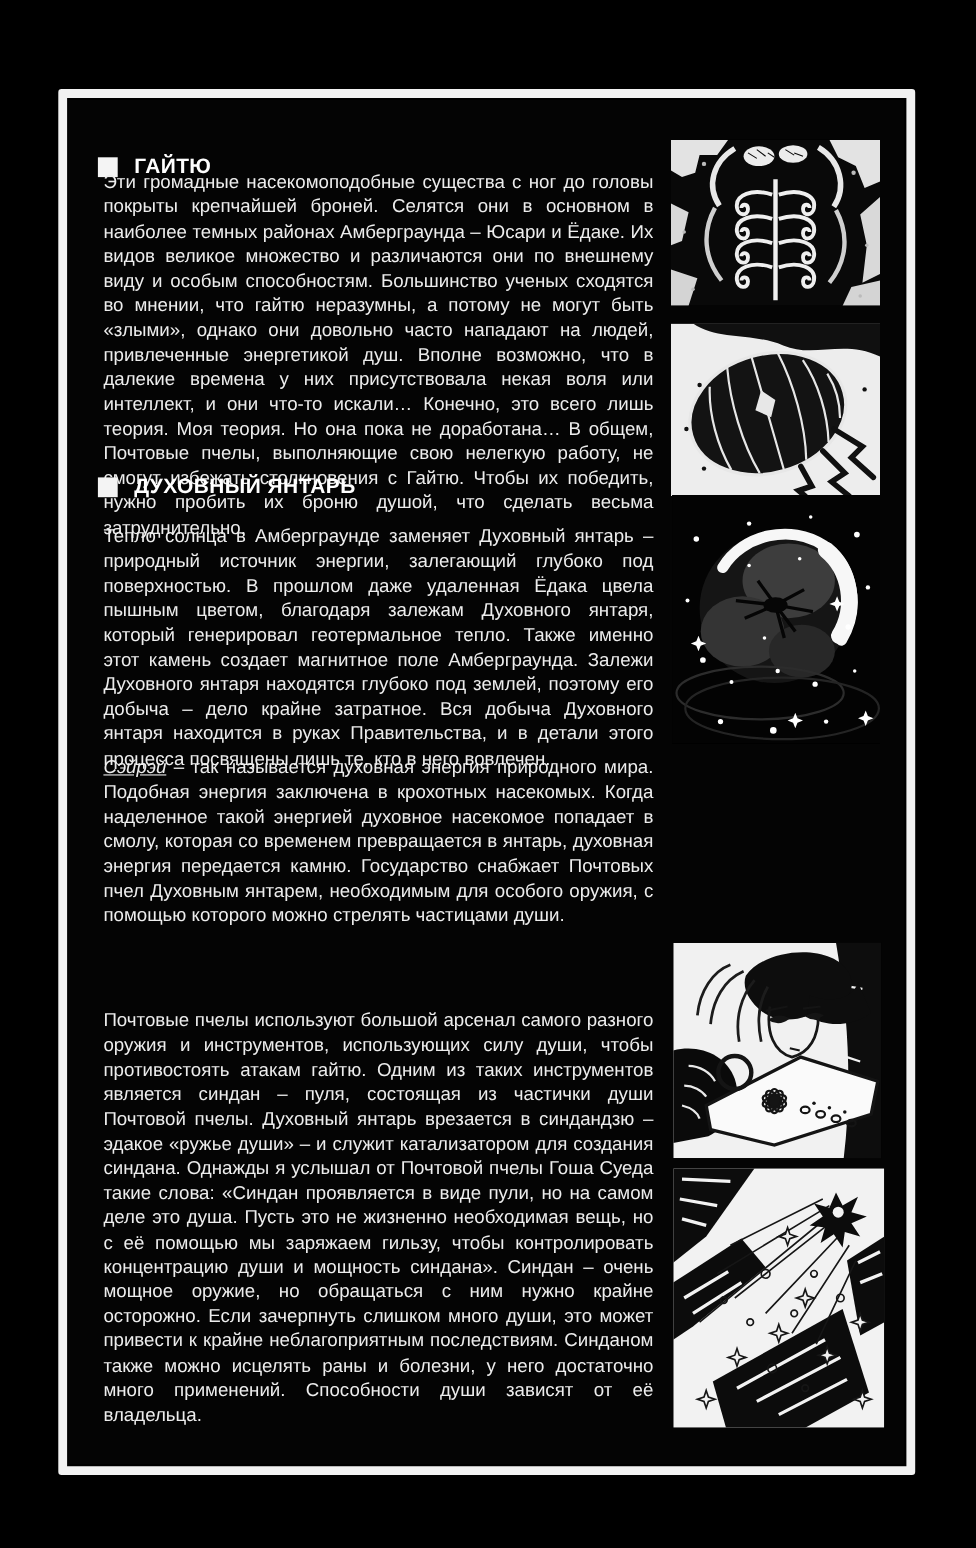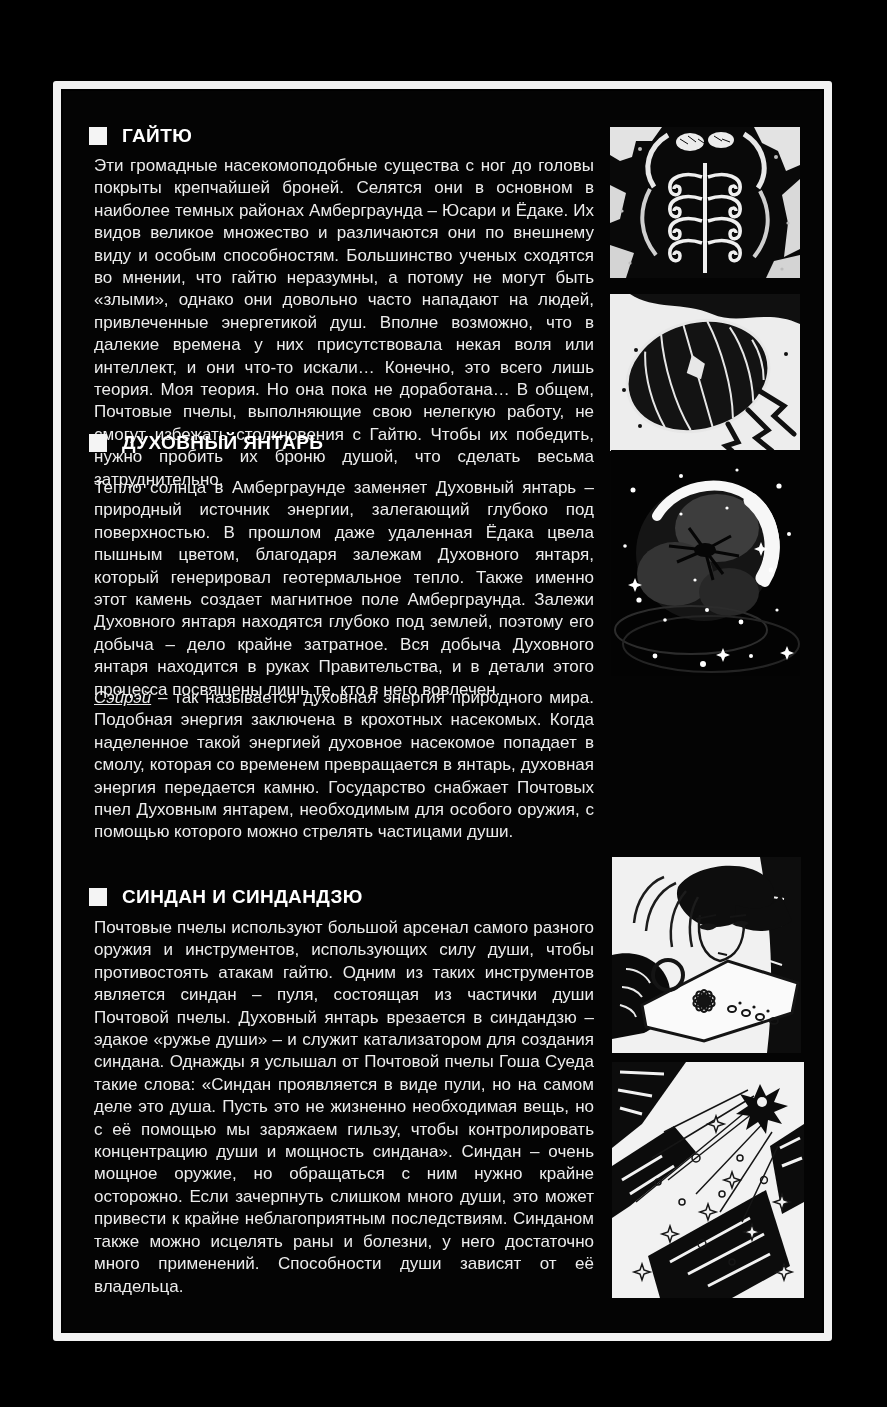--- a/index.html
+++ b/index.html
@@ -28,37 +28,33 @@
   .body em { font-style:italic;text-decoration:underline; }
   .panel { position:absolute; background:#000; overflow:hidden; }
   .panel svg { display:block; width:100%; height:100%; }
 </style>
 </head>
 <body>
 
 <div class="page">
   <div class="frame"></div>
 
-  <div class="sec-head" style="top:125px;justify-content:center;">
+  <div class="sec-head" style="top:141px;justify-content:center;">
     <span class="bullet"></span>
     <h2>ГАЙТЮ</h2>
   </div>
   <p class="body" style="top:155px;">Эти громадные насекомоподобные существа с ног до головы покрыты крепчайшей броней. Селятся они в основном в наиболее темных районах Амберграунда – Юсари и Ёдаке. Их видов великое множество и различаются они по внешнему виду и особым способностям. Большинство ученых сходятся во мнении, что гайтю неразумны, а потому не могут быть «злыми», однако они довольно часто нападают на людей, привлеченные энергетикой душ. Вполне возможно, что в далекие времена у них присутствовала некая воля или интеллект, и они что-то искали… Конечно, это всего лишь теория. Моя теория. Но она пока не доработана… В общем, Почтовые пчелы, выполняющие свою нелегкую работу, не смогут избежать столкновения с Гайтю. Чтобы их победить, нужно пробить их броню душой, что сделать весьма затруднительно.</p>
 
   <div class="sec-head" style="top:432px;">
     <span class="bullet"></span>
     <h2>ДУХОВНЫЙ ЯНТАРЬ</h2>
   </div>
   <p class="body" style="top:477px;">Тепло солнца в Амберграунде заменяет Духовный янтарь – природный источник энергии, залегающий глубоко под поверхностью. В прошлом даже удаленная Ёдака цвела пышным цветом, благодаря залежам Духовного янтаря, который генерировал геотермальное тепло. Также именно этот камень создает магнитное поле Амберграунда. Залежи Духовного янтаря находятся глубоко под землей, поэтому его добыча – дело крайне затратное. Вся добыча Духовного янтаря находится в руках Правительства, и в детали этого процесса посвящены лишь те, кто в него вовлечен.</p>
   <p class="body" style="top:687px;"><em>Сэйрэй</em><span> – так называется духовная энергия природного мира. Подобная энергия заключена в крохотных насекомых. Когда наделенное такой энергией духовное насекомое попадает в смолу, которая со временем превращается в янтарь, духовная энергия передается камню. Государство снабжает Почтовых пчел Духовным янтарем, необходимым для особого оружия, с помощью которого можно стрелять частицами души.</span></p>
 
-  <div class="sec-head" style="top:886px;">
-    <span class="bullet"></span>
-    <h2>СИНДАН И СИНДАНДЗЮ</h2>
-  </div>
   <p class="body" style="top:917px;">Почтовые пчелы используют большой арсенал самого разного оружия и инструментов, использующих силу души, чтобы противостоять атакам гайтю. Одним из таких инструментов является синдан – пуля, состоящая из частички души Почтовой пчелы. Духовный янтарь врезается в синдандзю – эдакое «ружье души» – и служит катализатором для создания синдана. Однажды я услышал от Почтовой пчелы Гоша Суеда такие слова: «Синдан проявляется в виде пули, но на самом деле это душа. Пусть это не жизненно необходимая вещь, но с её помощью мы заряжаем гильзу, чтобы контролировать концентрацию души и мощность синдана». Синдан – очень мощное оружие, но обращаться с ним нужно крайне осторожно. Если зачерпнуть слишком много души, это может привести к крайне неблагоприятным последствиям. Синданом также можно исцелять раны и болезни, у него достаточно много применений. Способности души зависят от её владельца.</p>
 
   <figure class="panel" style="left:610px; top:127px; width:190px; height:151px;">
     <svg viewBox="0 0 190 151" preserveAspectRatio="none">
       <rect width="190" height="151" fill="#090909"></rect>
       <path d="M0 0h52l-10 14h-16l-4 16-12 4-10-6z" fill="#e3e3e3"></path>
       <path d="M144 0h46v38l-14 6-8-20-16-8z" fill="#e3e3e3"></path>
       <path d="M0 58l16 8-6 26-10 4z" fill="#d9d9d9"></path>
       <path d="M190 52v70l-16 8 4-34-6-28z" fill="#d9d9d9"></path>
       <path d="M0 118l24 8-8 25H0z" fill="#d4d4d4"></path>

